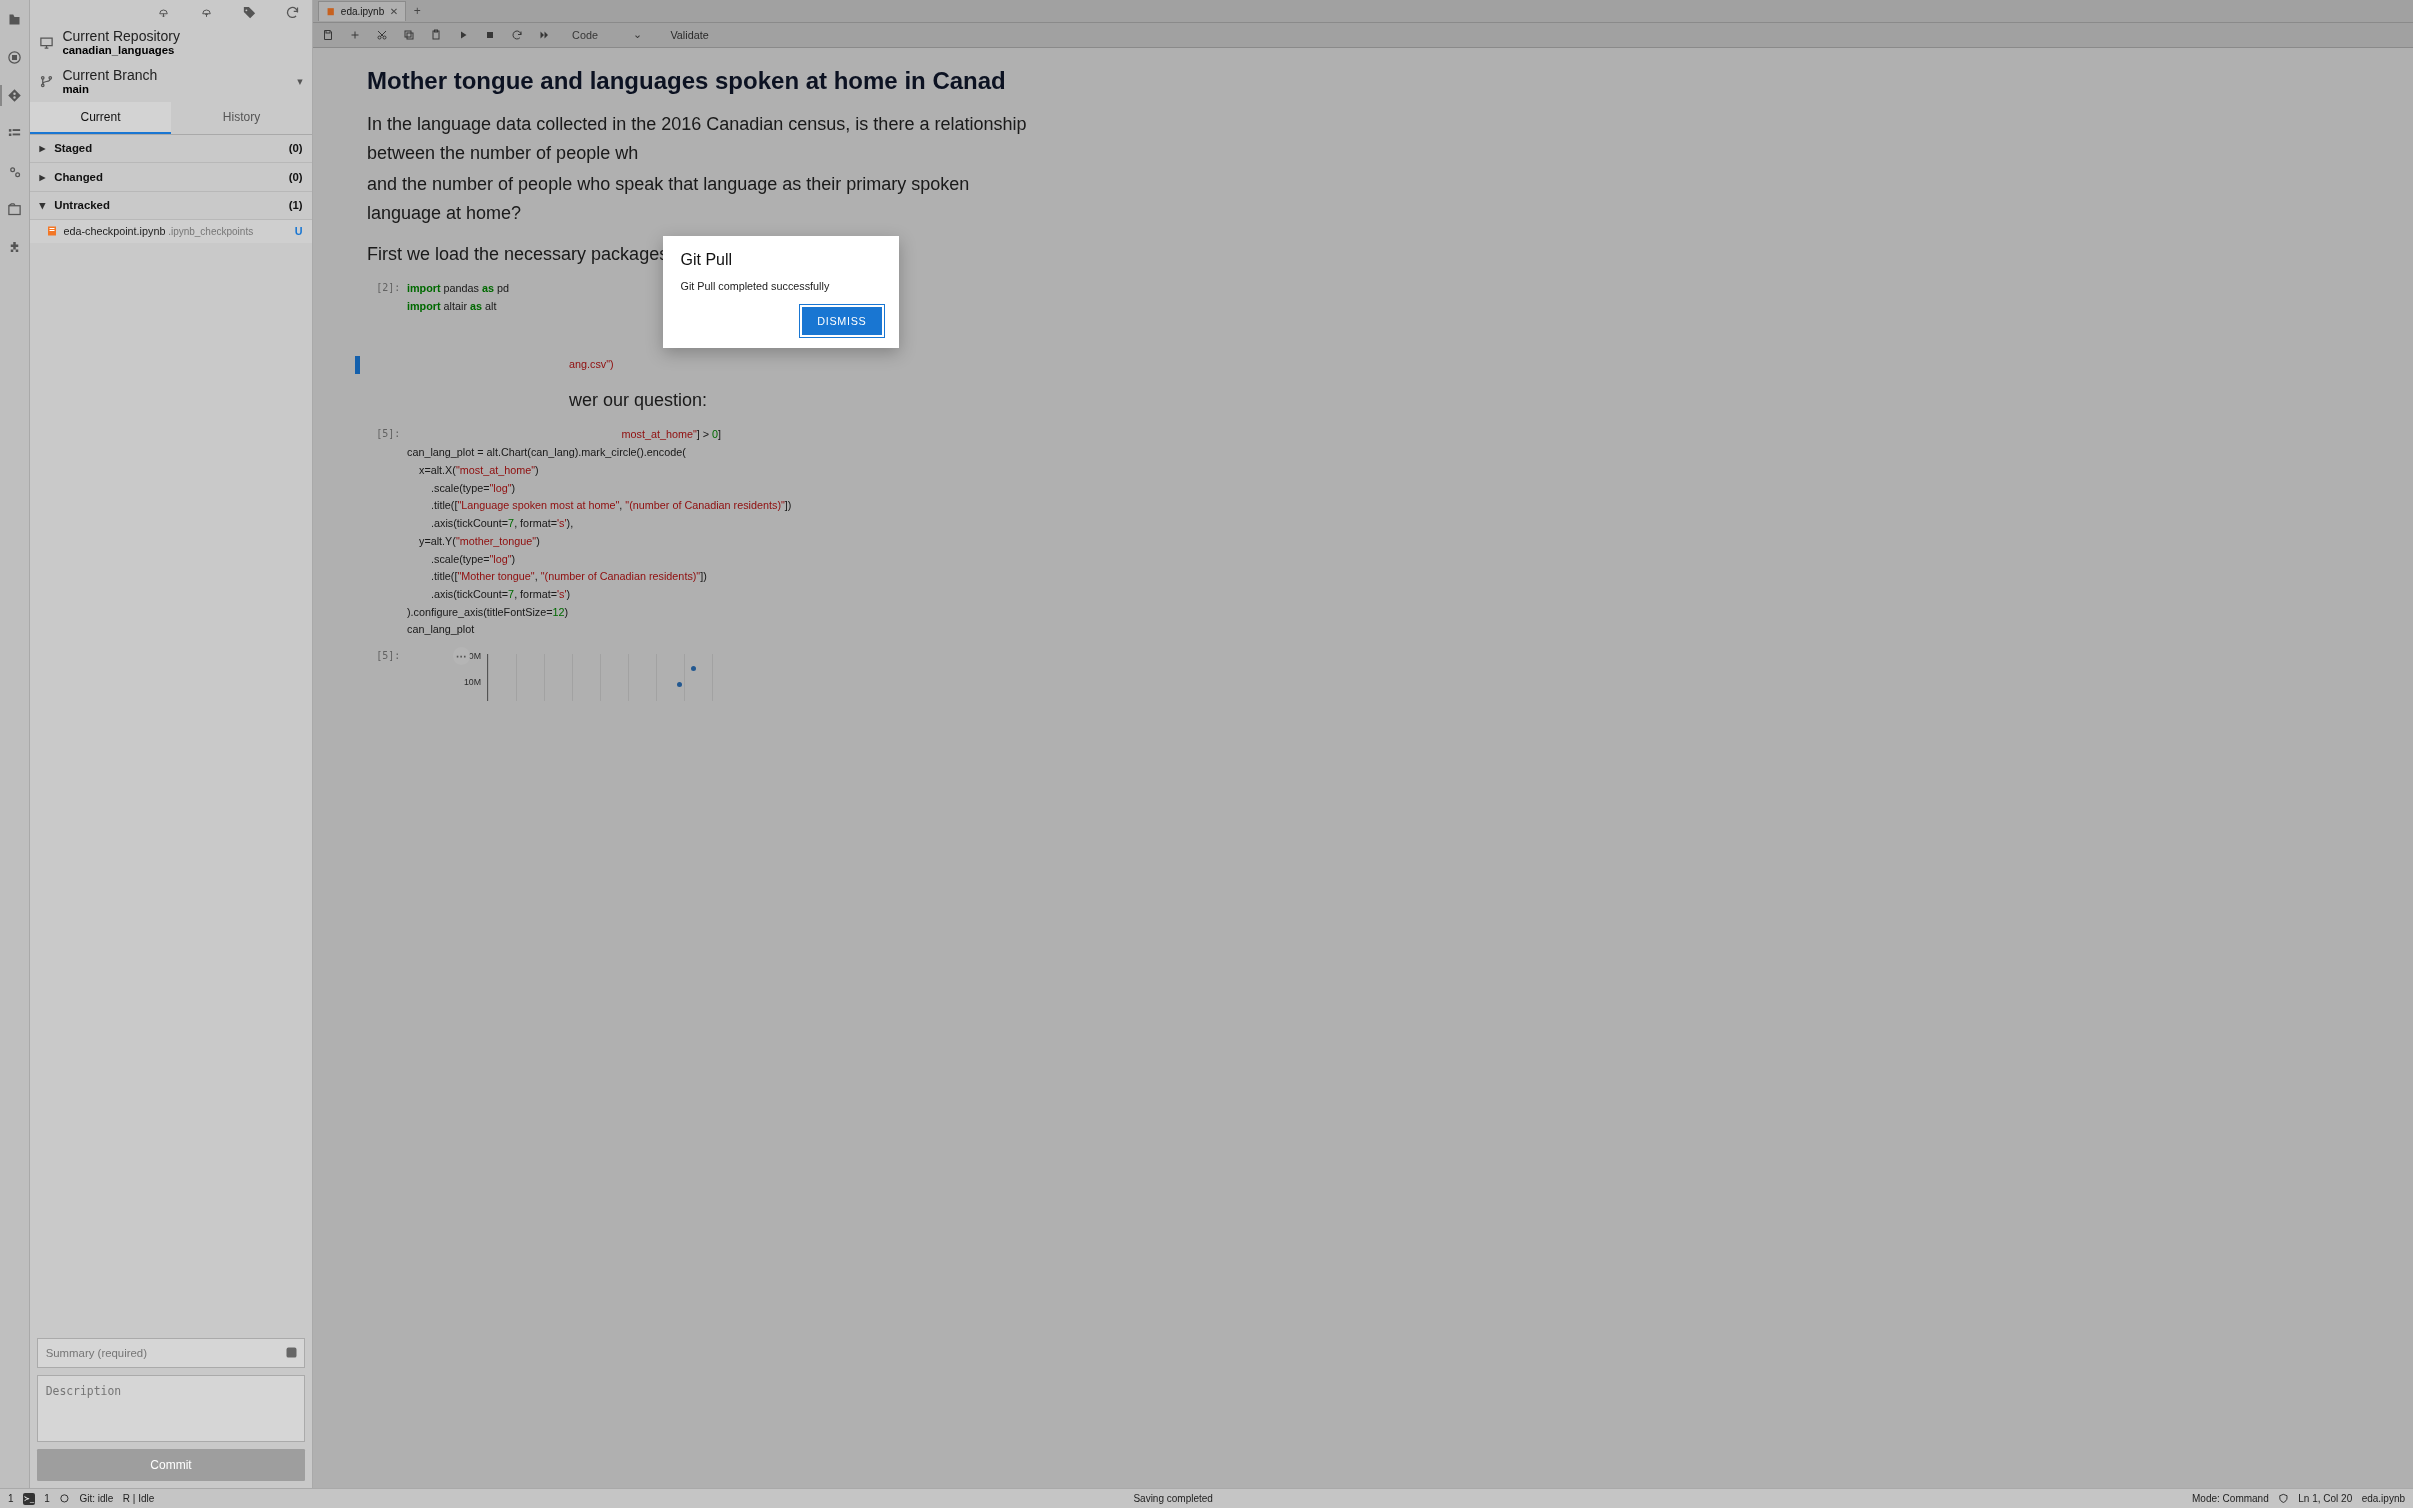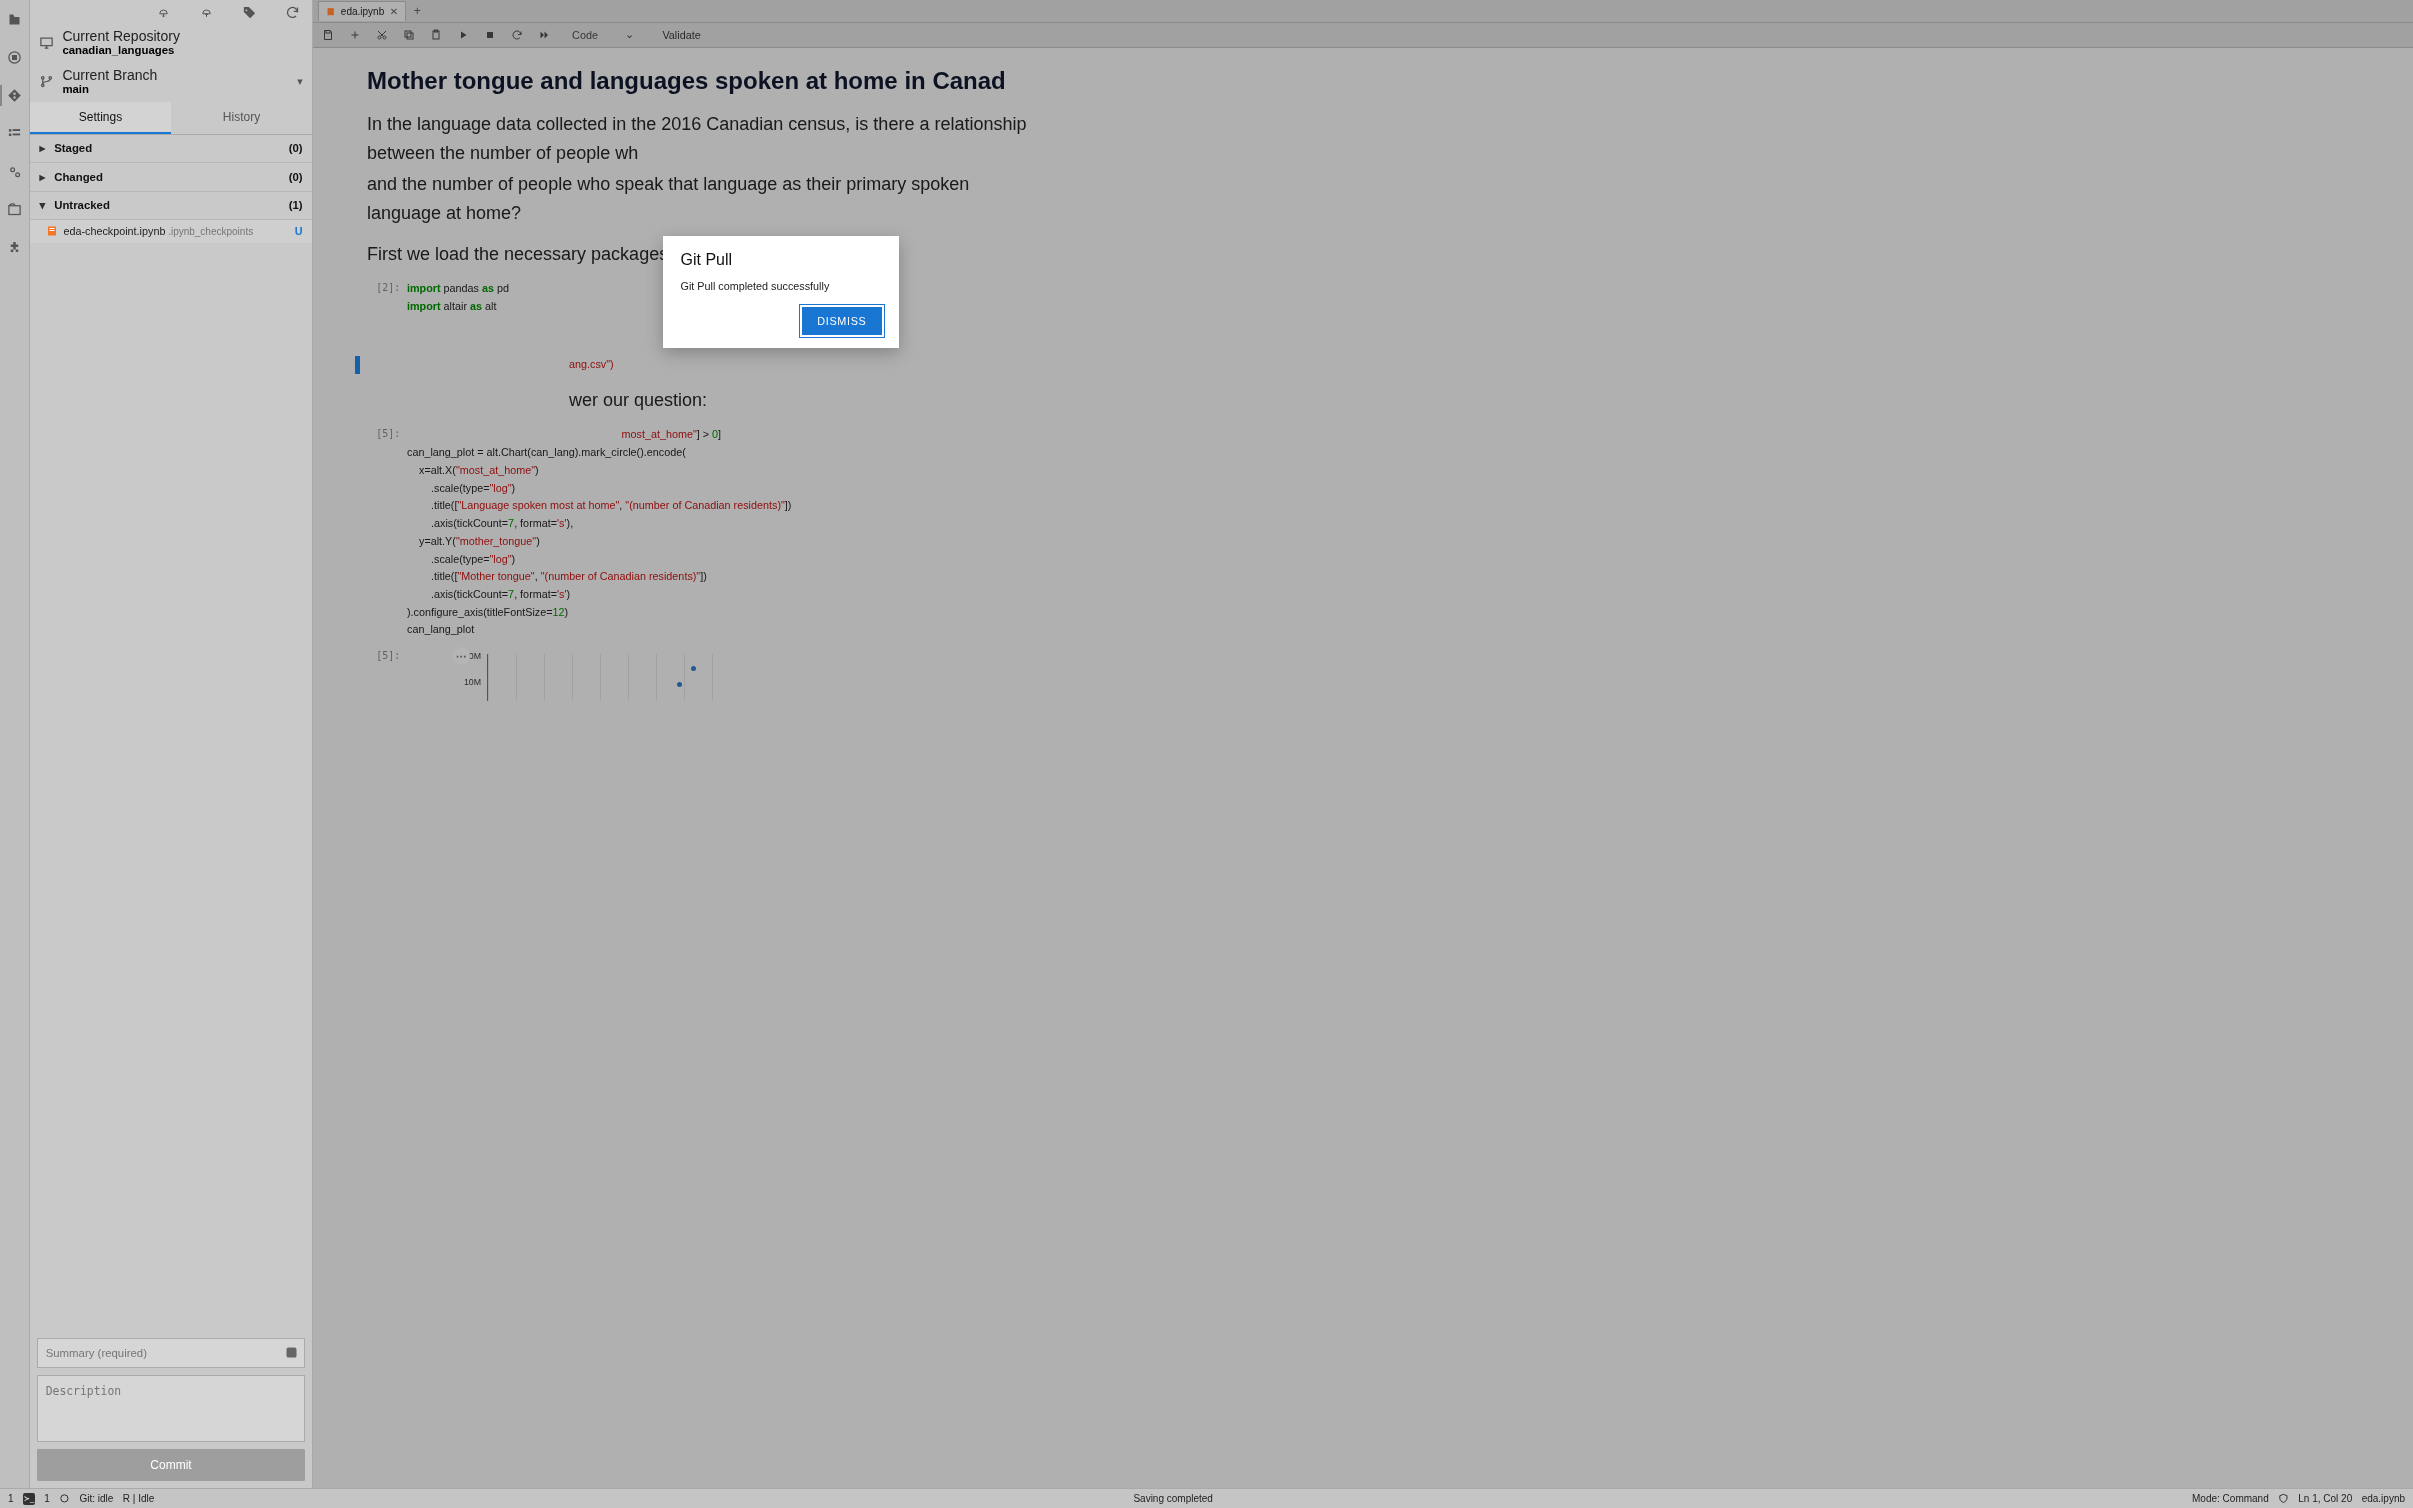--- a/index.html
+++ b/index.html
@@ -55,21 +55,21 @@
 
 .main { flex:1; display:flex; flex-direction:column; min-width:0; background:#c5c5c5; position:relative; }
 .tabbar { display:flex; align-items:center; height:23px; background:#c5c5c5; border-bottom:0.7px solid #a9a9a9; padding-left:5.4px; }
 .tabbar .ntab { display:flex; align-items:center; gap:5.4px; padding:4px 6.7px; background:#d7d7d7; border:0.7px solid #aaa; border-bottom:none; font-size:10px; color:#222; }
 .tabbar .ntab .nb-icn { width:9.4px;height:9.4px; }
 .tabbar .ntab .close { color:#555; cursor:pointer; }
 .tabbar .plus { padding:2.7px 8px; color:#555; cursor:pointer; font-size:12px; }
 
 .ntoolbar { display:flex; align-items:center; gap:15px; padding:5.4px 9.4px; border-bottom:0.7px solid #a9a9a9; color:#444; font-size:10.8px; }
 .ntoolbar svg { width:12px; height:12px; }
-.ntoolbar .cellkind { display:flex; align-items:center; gap:27px; margin-left:6.7px;text-align:center; }
+.ntoolbar .cellkind { display:flex; align-items:center; gap:35px; margin-left:6.7px;text-align:center; }
 .ntoolbar .validate { margin-left:13.5px; color:#333; }
 
 .notebook { flex:1; overflow:auto; background:#d7d7d7; padding: 19px 0 0 54px; }
 .notebook h1 { font-size:24px; font-weight:800; color:#0f172a; margin-bottom:15px; }
 .notebook p { font-size:18px; color:#222; line-height:1.6; margin-bottom:12px; max-width: 673px; }
 
 .cell { display:flex; margin-bottom:9.4px; }
 .cell .prompt { width:40px; text-align:right; color:#777; font-family: ui-monospace, Menlo, monospace; font-size:10px; padding-right:6.7px; padding-top:1.3px; }
 .cell.selected { position:relative; }
 .cell.selected::before { content:""; position:absolute; left:-12px; top:0; bottom:0; width:5.4px; background:#1976d2; }
@@ -203,21 +203,21 @@
             </svg>
           </span>
         <div class="texts">
           <div class="label">Current Branch</div>
           <div class="value">main</div>
         </div>
         <span class="chev">▾</span>
       </div>
 
       <div class="tabs">
-        <div class="tab active">Settings</div>
+        <div class="tab active">Current</div>
         <div class="tab">History</div>
       </div>
 
       <div class="section-list">
         <div class="section">
           <span class="caret">▸</span>
           <span>Staged</span>
           <span class="count">(0)</span>
         </div>
         <div class="section">

